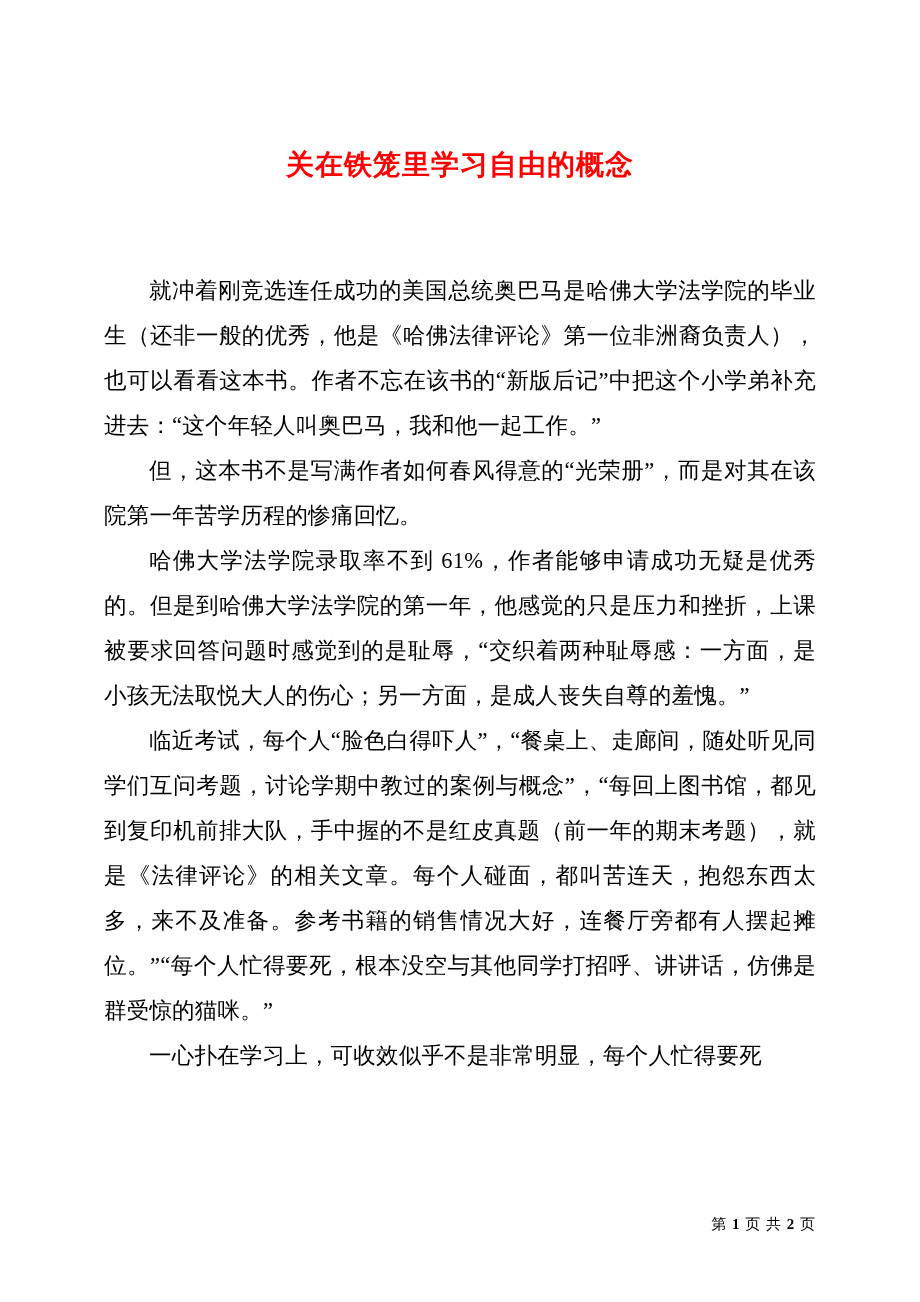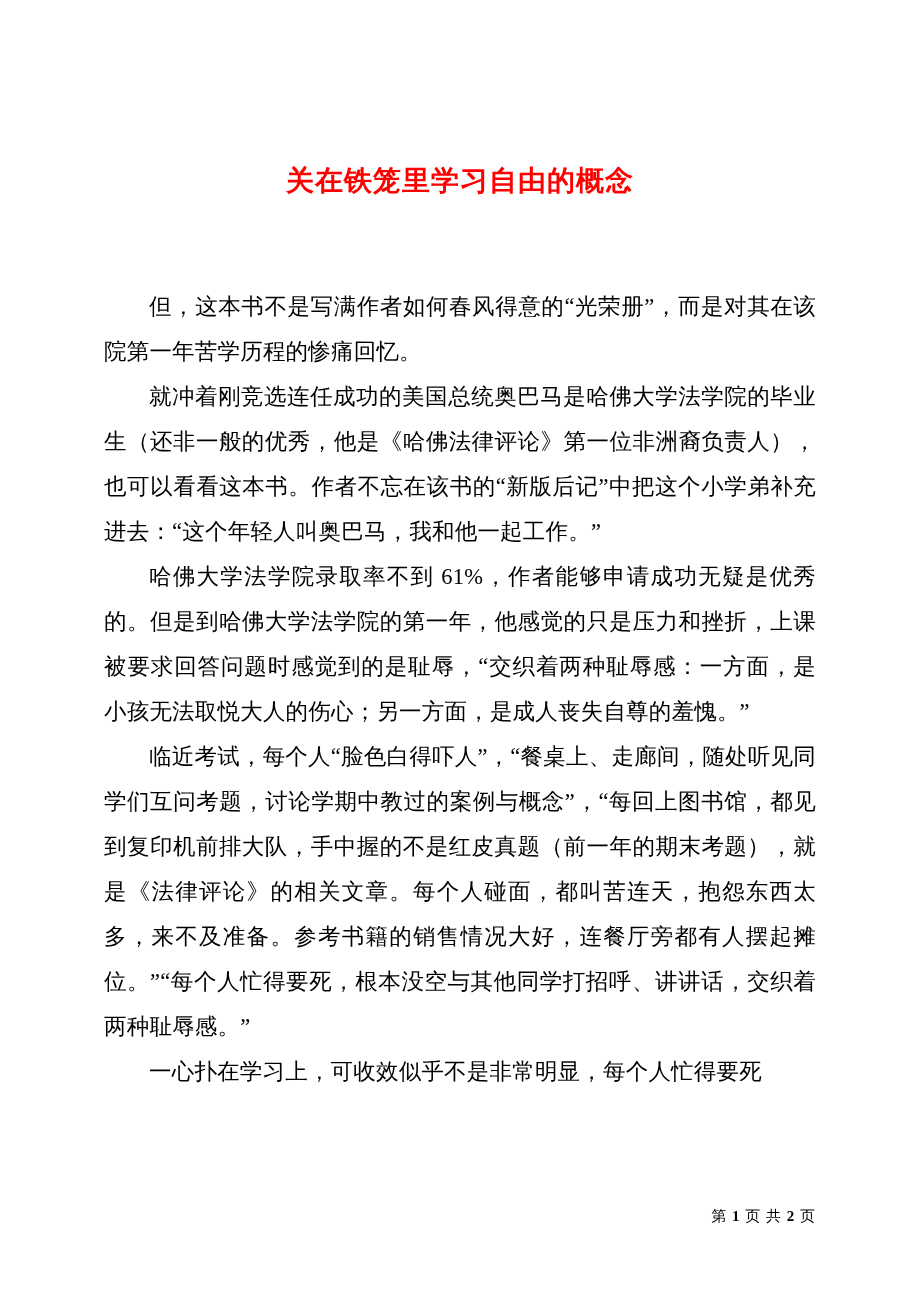--- a/index.html
+++ b/index.html
@@ -12,21 +12,21 @@
     height: 1302px;
     font-family: "Liberation Serif", "DejaVu Serif", serif;
     color: #000000;
     position: relative;
     overflow: hidden;
   }
   .page {
     width: 920px;
     height: 1302px;
     box-sizing: border-box;
-    padding: 16px 104px;
+    padding: 0 104px;
     position: relative;
   }
   .doc-title {
     text-align: center;
     color: #ff0000;
     font-size: 28px;
     font-weight: bold;
     letter-spacing: 1px;
     margin: 0;
     padding-top: 148px;
@@ -41,44 +41,44 @@
     line-height: 45px;
     text-align: justify;
     text-justify: inter-ideograph;
     margin: 0;
     text-indent: 2em;
     letter-spacing: 0.2px;
   }
   .footer {
     position: absolute;
     right: 104px;
-    bottom: 76px;
+    bottom: 68px;
     font-size: 15px;
     font-family: "Liberation Serif", "DejaVu Serif", serif;
     white-space: nowrap;
   }
   .footer .pg-num {
     font-weight: bold;
   }
   .footer span {
     margin: 0 1px;
   }
 </style>
 </head>
 <body>
 
 <div class="page">
 
   <h1 class="doc-title">关在铁笼里学习自由的概念</h1>
 
   <div class="body-text">
+    <p class="para">就冲着刚竞选连任成功的美国总统奥巴马是哈佛大学法学院的毕业生（还非一般的优秀，他是《哈佛法律评论》第一位非洲裔负责人），也可以看看这本书。作者不忘在该书的“新版后记”中把这个小学弟补充进去：“这个年轻人叫奥巴马，我和他一起工作。”</p>
     <p class="para">但，这本书不是写满作者如何春风得意的“光荣册”，而是对其在该院第一年苦学历程的惨痛回忆。</p>
-    <p class="para">就冲着刚竞选连任成功的美国总统奥巴马是哈佛大学法学院的毕业生（还非一般的优秀，他是《哈佛法律评论》第一位非洲裔负责人），也可以看看这本书。作者不忘在该书的“新版后记”中把这个小学弟补充进去：“这个年轻人叫奥巴马，我和他一起工作。”</p>
     <p class="para">哈佛大学法学院录取率不到 61%，作者能够申请成功无疑是优秀的。但是到哈佛大学法学院的第一年，他感觉的只是压力和挫折，上课被要求回答问题时感觉到的是耻辱，“交织着两种耻辱感：一方面，是小孩无法取悦大人的伤心；另一方面，是成人丧失自尊的羞愧。”</p>
-    <p class="para">临近考试，每个人“脸色白得吓人”，“餐桌上、走廊间，随处听见同学们互问考题，讨论学期中教过的案例与概念”，“每回上图书馆，都见到复印机前排大队，手中握的不是红皮真题（前一年的期末考题），就是《法律评论》的相关文章。每个人碰面，都叫苦连天，抱怨东西太多，来不及准备。参考书籍的销售情况大好，连餐厅旁都有人摆起摊位。”“每个人忙得要死，根本没空与其他同学打招呼、讲讲话，交织着两种耻辱感。”</p>
+    <p class="para">临近考试，每个人“脸色白得吓人”，“餐桌上、走廊间，随处听见同学们互问考题，讨论学期中教过的案例与概念”，“每回上图书馆，都见到复印机前排大队，手中握的不是红皮真题（前一年的期末考题），就是《法律评论》的相关文章。每个人碰面，都叫苦连天，抱怨东西太多，来不及准备。参考书籍的销售情况大好，连餐厅旁都有人摆起摊位。”“每个人忙得要死，根本没空与其他同学打招呼、讲讲话，仿佛是群受惊的猫咪。”</p>
     <p class="para">一心扑在学习上，可收效似乎不是非常明显，每个人忙得要死</p>
   </div>
 
   <div class="footer">
     <span>第</span>
     <span class="pg-num">1</span>
     <span>页</span>
     <span>共</span>
     <span class="pg-num">2</span>
     <span>页</span>

